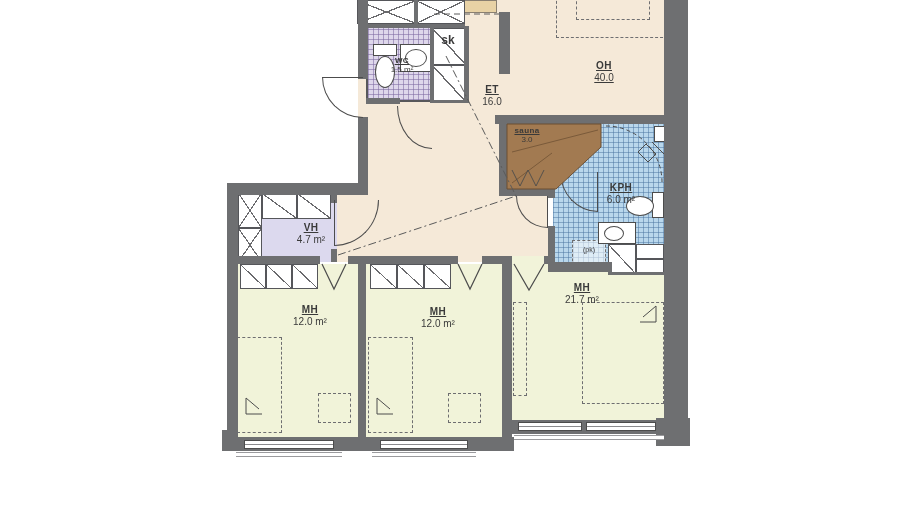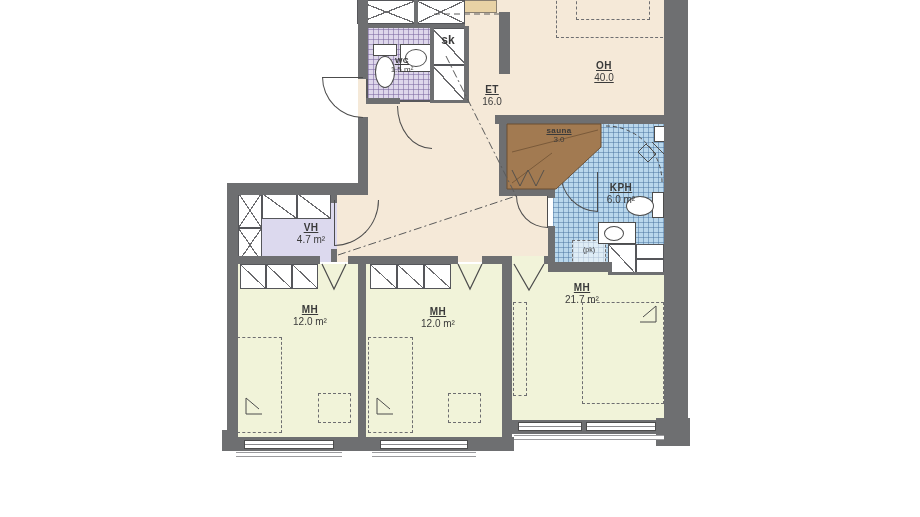--- a/index.html
+++ b/index.html
@@ -162,21 +162,21 @@
     <div class="code">ET</div>
     <div class="area">16.0</div>
   </div>
   <div class="abs room-label small" style="left:374px;top:56px;width:56px;">
     <div class="code">WC</div>
     <div class="area">1.5 m²</div>
   </div>
   <div class="abs room-label tiny" style="left:434px;top:34px;width:28px;">
     <div>sk</div>
   </div>
-  <div class="abs room-label small" style="left:532px;top:126px;width:54px;">
+  <div class="abs room-label small" style="left:500px;top:126px;width:54px;">
     <div class="code">sauna</div>
     <div class="area">3.0</div>
   </div>
   <div class="abs room-label" style="left:596px;top:182px;width:50px;font-size:9px;">
     <div class="code">KPH</div>
     <div class="area">6.0 m²</div>
   </div>
   <div class="abs room-label" style="left:272px;top:222px;width:78px;">
     <div class="code">VH</div>
     <div class="area">4.7 m²</div>

